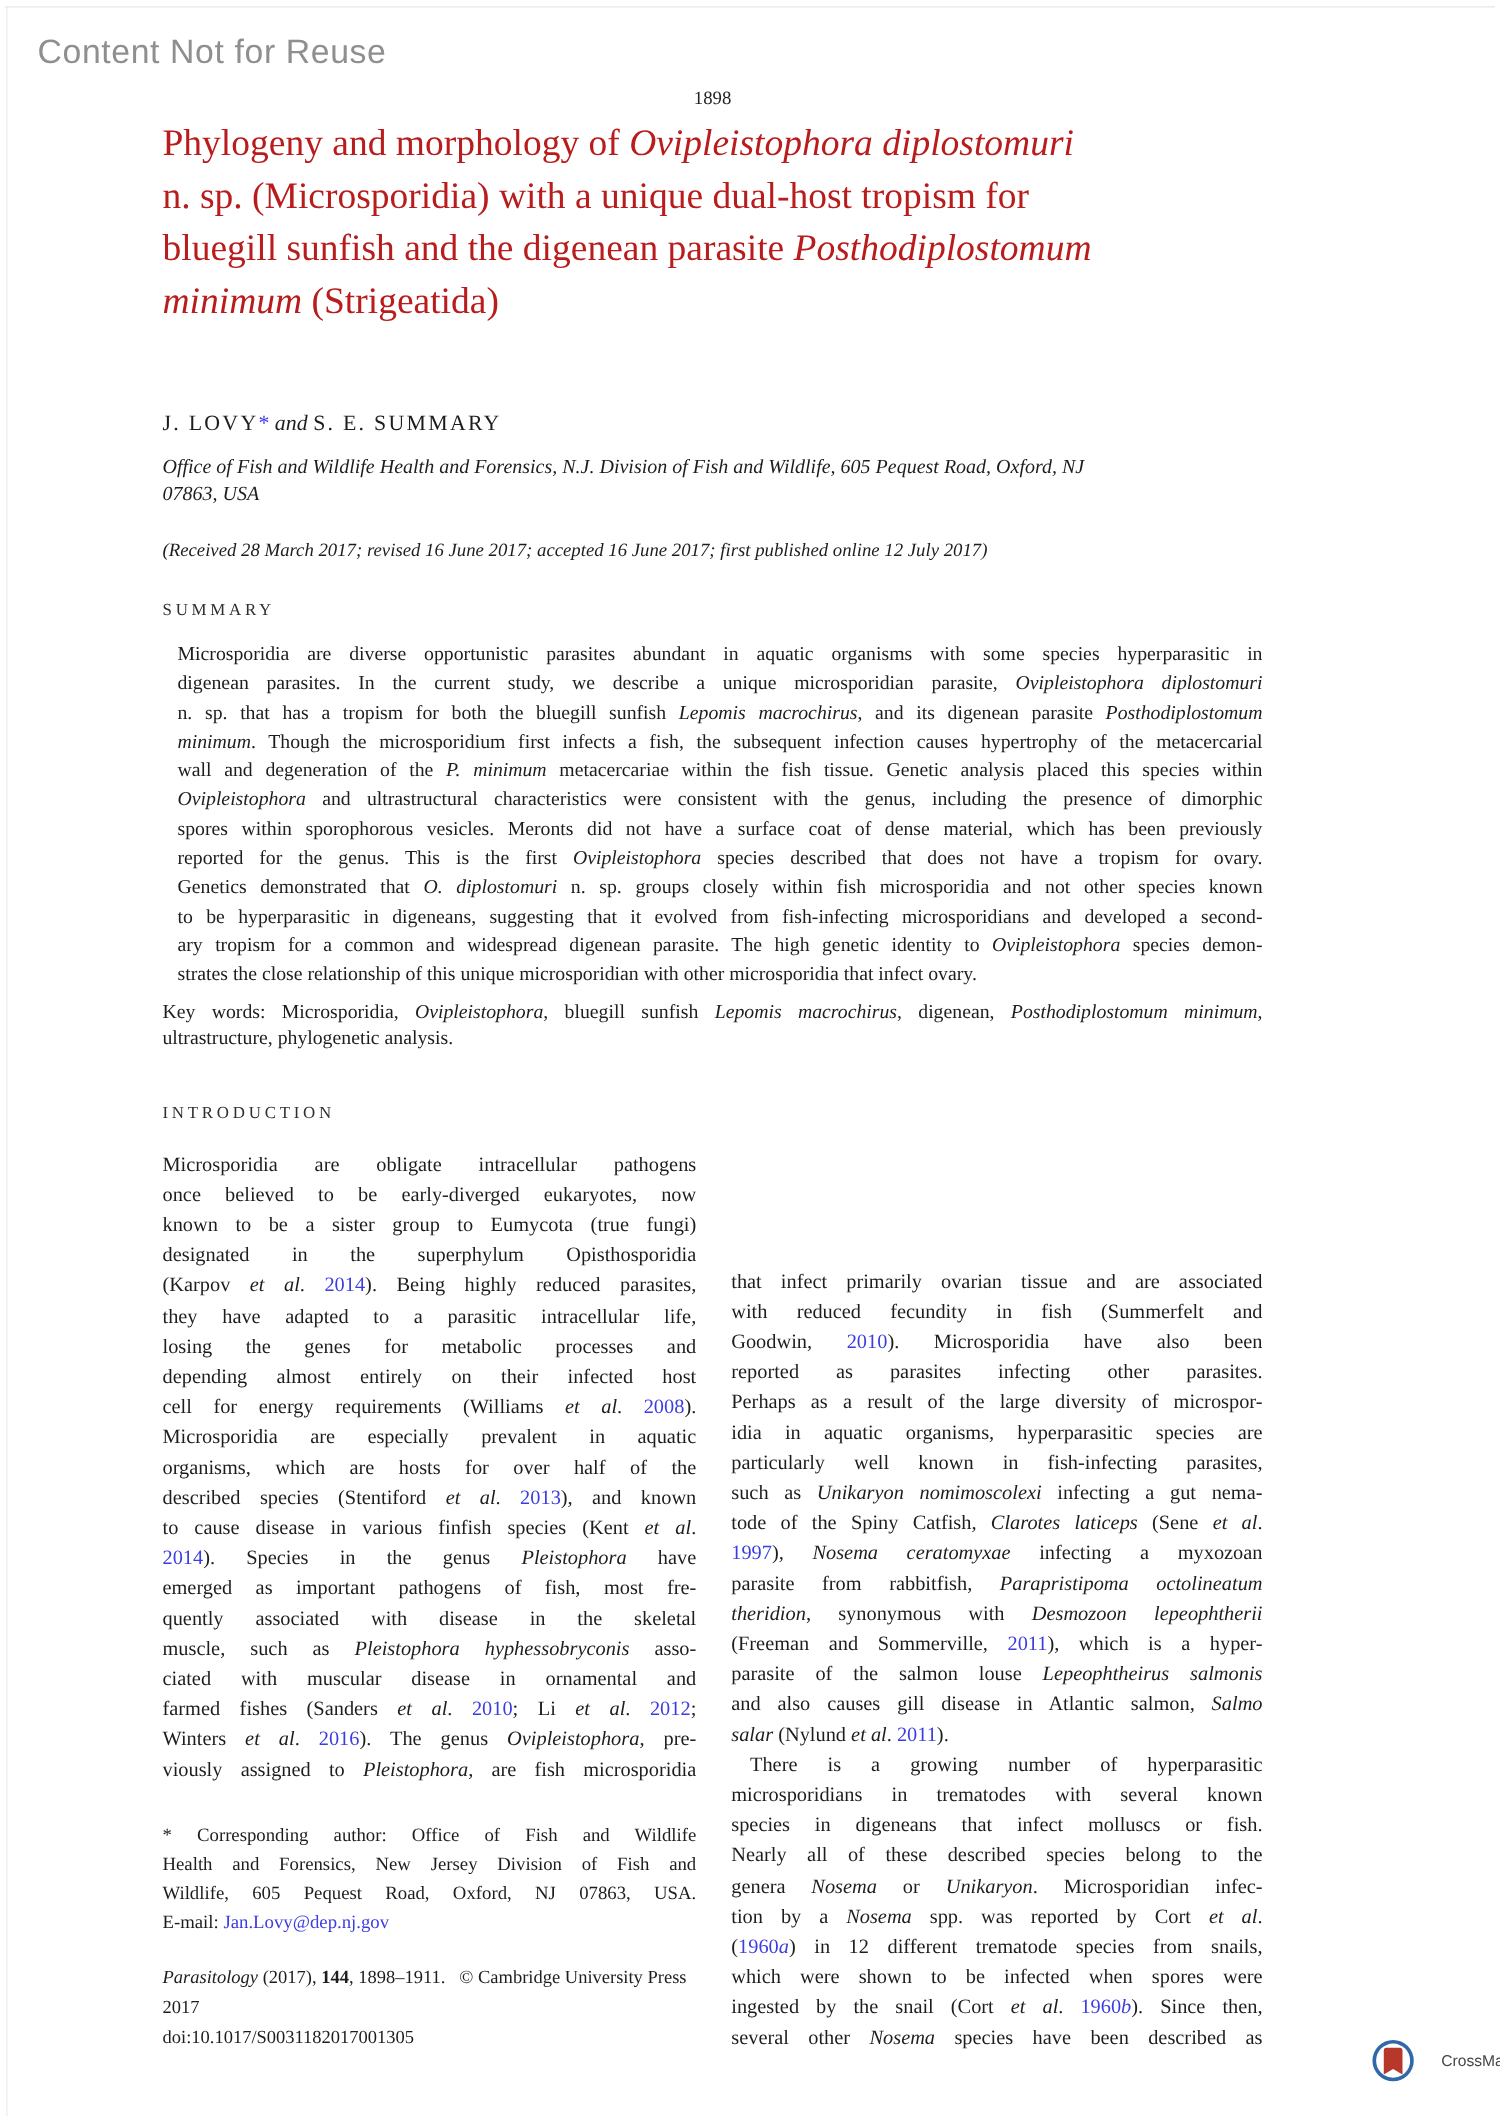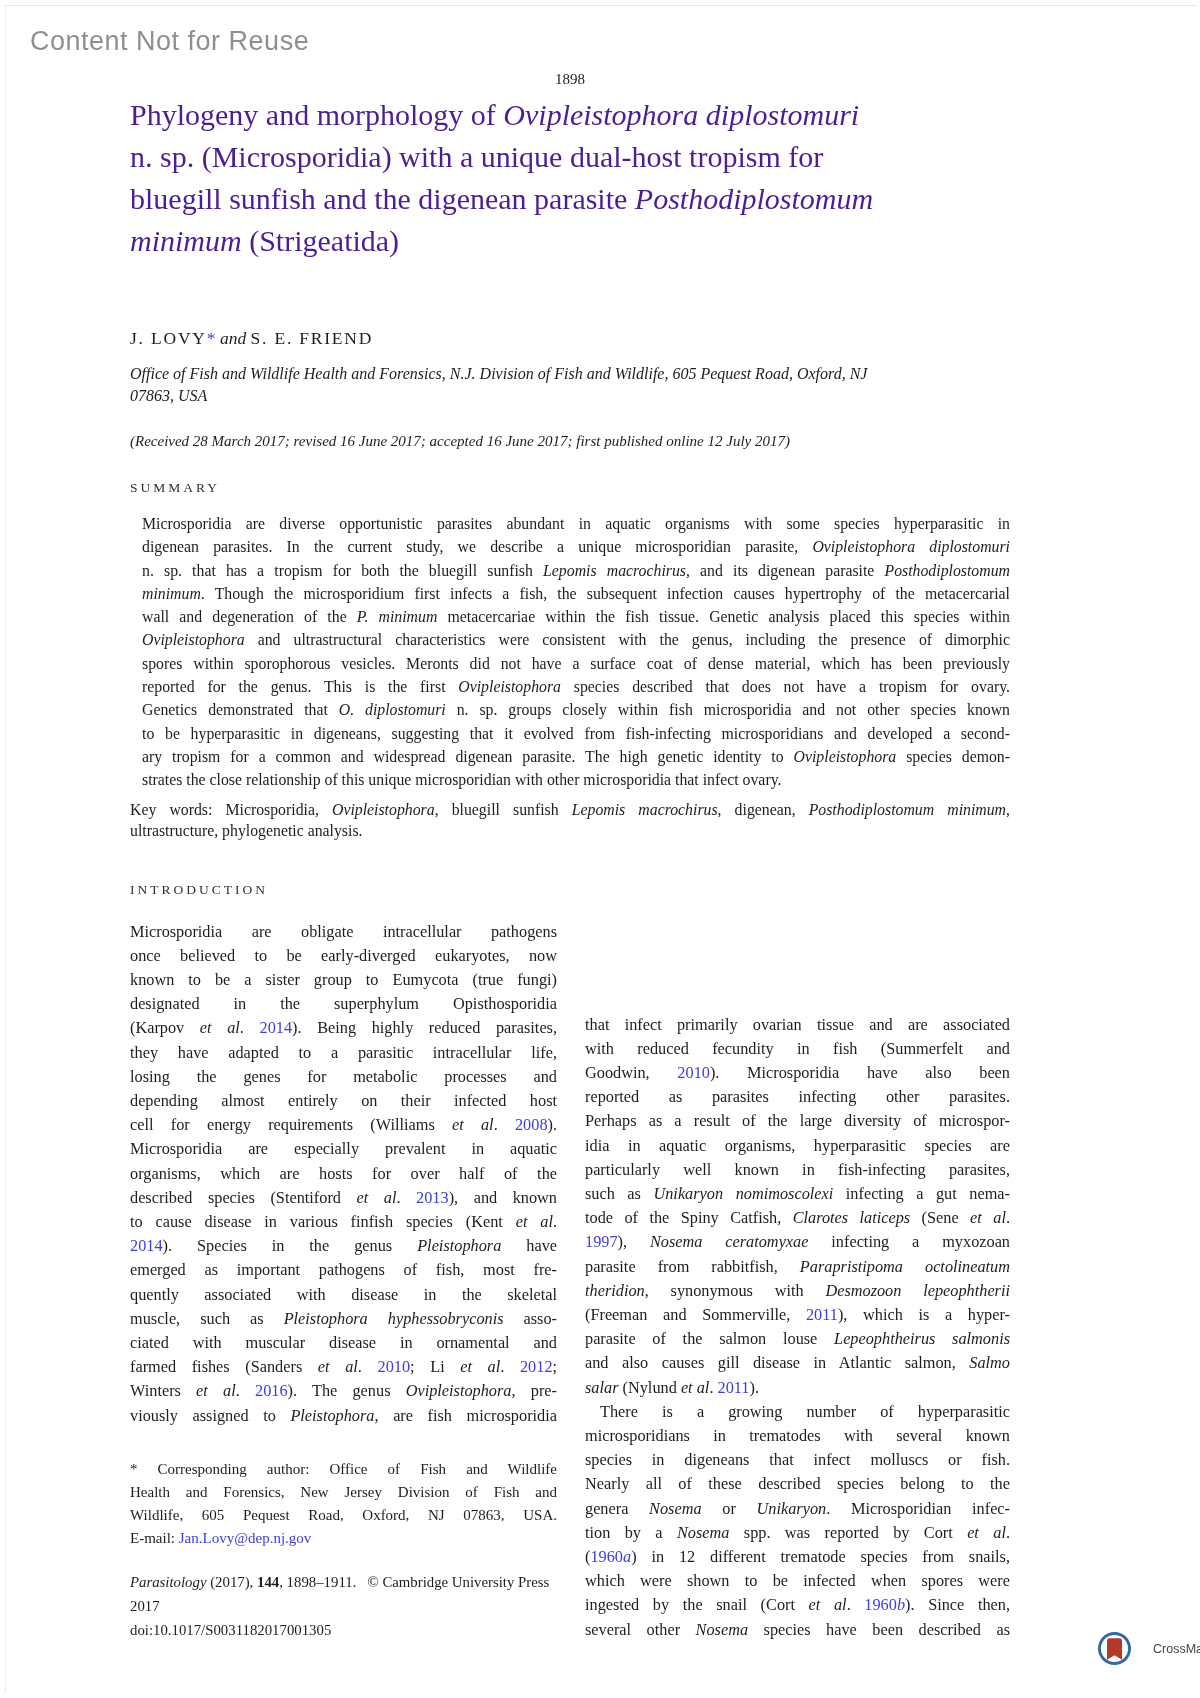--- a/index.html
+++ b/index.html
@@ -9,21 +9,21 @@
   }
   .edge-top{position:absolute;left:4px;top:5px;width:1192px;height:1px;background:#e7e7e7;}
   .edge-left{position:absolute;left:5px;top:5px;width:1px;height:1688px;background:#ededed;}
   .watermark{
     position:absolute;left:30px;top:26px;
     font-family:"Liberation Sans", sans-serif;font-size:27px;color:var(--watermark,#8f8f8f);
     letter-spacing:.5px;
   }
   .content{position:absolute;left:130px;top:0;width:880px;}
   .pagenum{margin-top:71px;text-align:center;font-size:15px;color:#222;}
-  .title{margin-top:6px;font-size:30px;line-height:42px;color:#4c1d95;}
+  .title{margin-top:6px;font-size:30px;line-height:42px;color:#b91c1c;}
   .title .ln{white-space:nowrap;}
   .authors{margin-top:66px;font-size:17.5px;}
   .authors .nm{letter-spacing:1.8px;text-align:center;}
   .authors .conj{font-style:italic;}
   .affil{margin-top:14px;font-style:italic;font-size:16px;line-height:21.5px;}
   .received{margin-top:27px;font-style:italic;font-size:15px;}
   .sec-head{margin-top:30px;font-size:13.5px;letter-spacing:3px;color:#2f2f2f;}
   .summary{margin-top:16px;font-size:15.8px;line-height:23.3px;margin-left:12px;}
   .keywords{margin-top:7px;font-size:15.8px;line-height:21.5px;}
   .columns{margin-top:40px;display:flex;justify-content:space-between;align-items:flex-end;}
@@ -61,21 +61,21 @@
   <div class="title">
       <div class="ln">Phylogeny and morphology of <i>Ovipleistophora diplostomuri</i></div>
       <div class="ln">n. sp. (Microsporidia) with a unique dual-host tropism for</div>
       <div class="ln">bluegill sunfish and the digenean parasite <i>Posthodiplostomum</i></div>
       <div class="ln"><i>minimum</i> (Strigeatida)</div>
     </div>
 
   <div class="authors">
     <span class="nm">J. LOVY</span><span class="lnk">*</span>
     <span class="conj">and</span>
-    <span class="nm">S. E. FRIEND</span>
+    <span class="nm">S. E. SUMMARY</span>
   </div>
 
   <div class="affil">
       <div class="ln">Office of Fish and Wildlife Health and Forensics, N.J. Division of Fish and Wildlife, 605 Pequest Road, Oxford, NJ</div>
       <div class="ln">07863, USA</div>
     </div>
 
   <div class="received">(Received 28 March 2017; revised 16 June 2017; accepted 16 June 2017; first published online 12 July 2017)</div>
 
   <div class="sec-head">SUMMARY</div>

